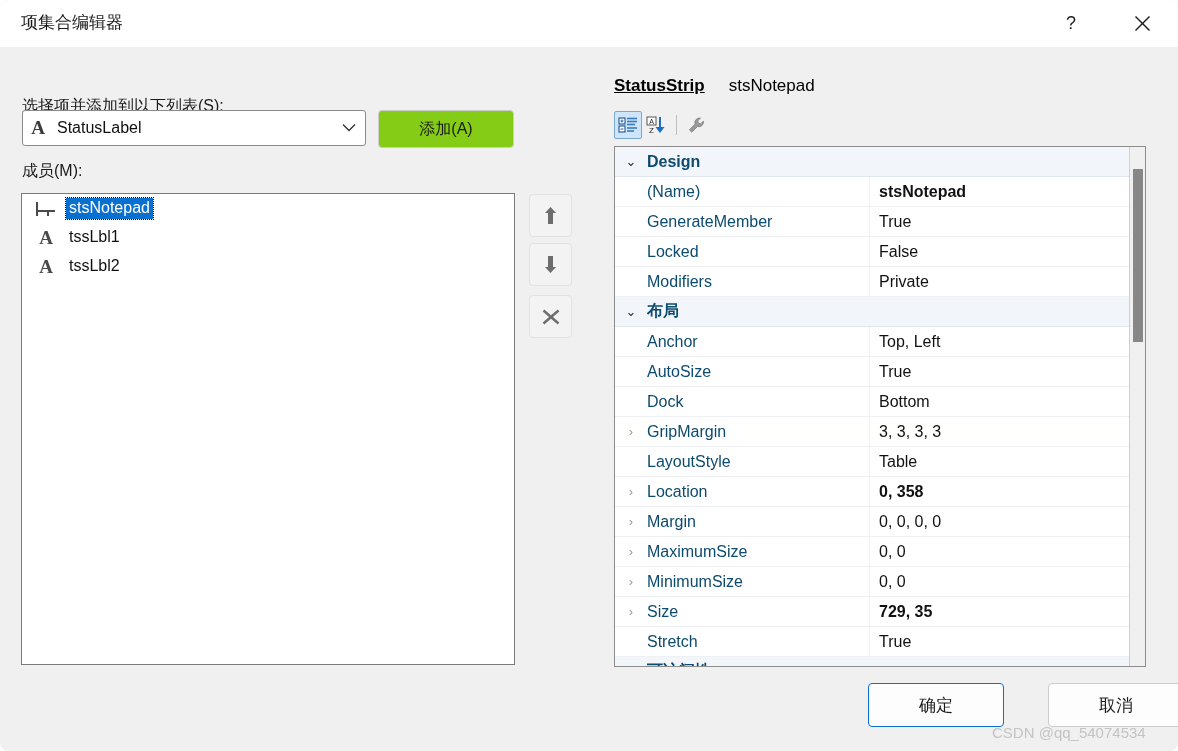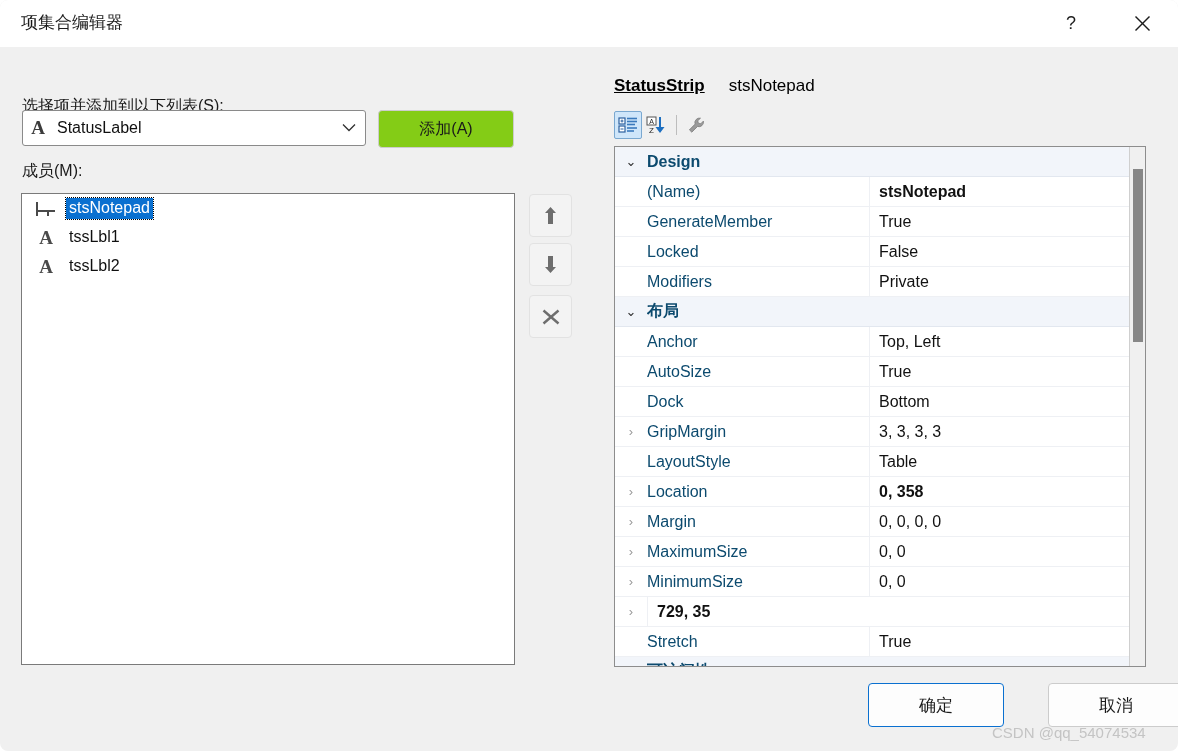--- a/index.html
+++ b/index.html
@@ -442,20 +442,21 @@
       </div>
 
       <div class="prop-row">
         <span class="prop-exp">›</span>
         <span class="prop-name">MinimumSize</span>
         <span class="prop-val">0, 0</span>
       </div>
 
       <div class="prop-row">
         <span class="prop-exp">›</span>
+        <span class="prop-name">Size</span>
         <span class="prop-val bold">729, 35</span>
       </div>
 
       <div class="prop-row">
         <span class="prop-exp"></span>
         <span class="prop-name">Stretch</span>
         <span class="prop-val">True</span>
       </div>
 
       <div class="prop-row category">

